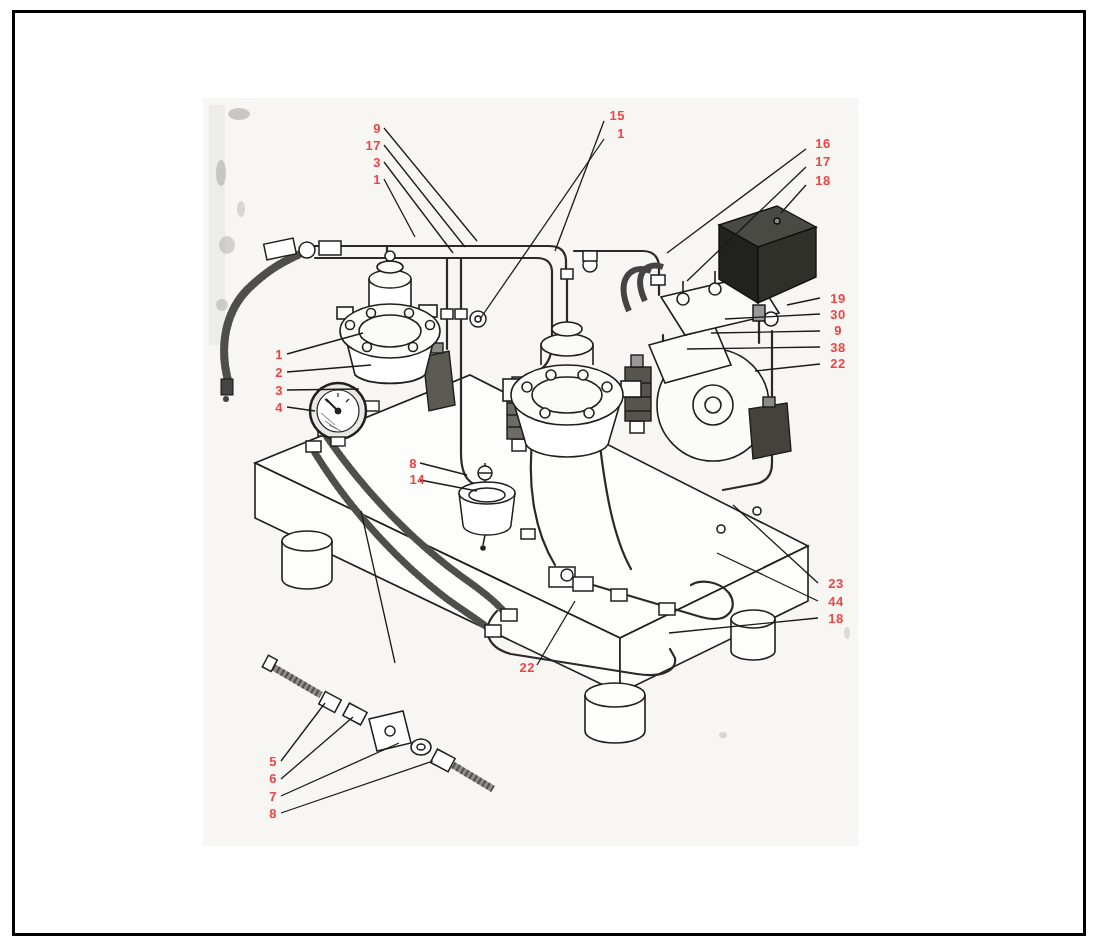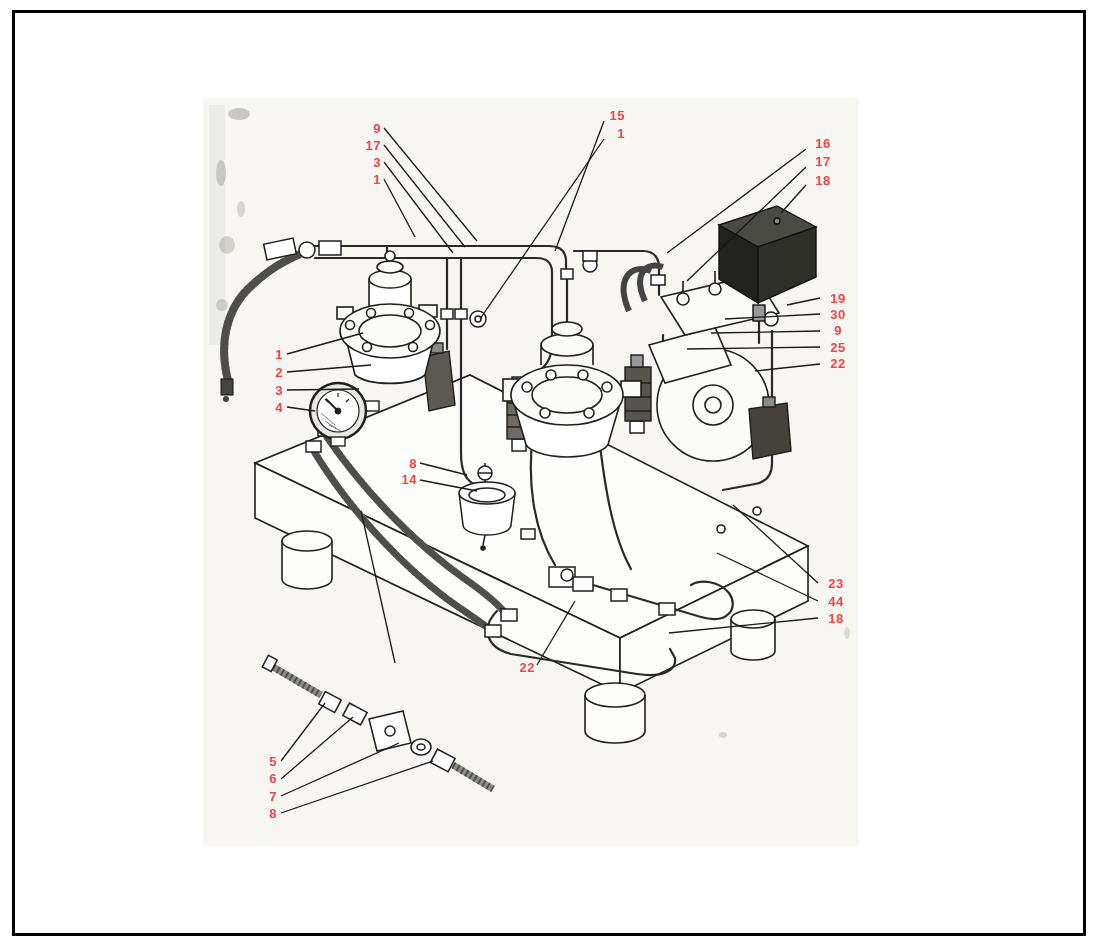--- a/index.html
+++ b/index.html
@@ -268,28 +268,28 @@
       <span class="callout r" style="left:336px;top:142px">3</span>
       <span class="callout r" style="left:336px;top:159px">1</span>
       <span class="callout r" style="left:580px;top:95px">15</span>
       <span class="callout r" style="left:580px;top:113px">1</span>
       <span class="callout l" style="left:793px;top:123px">16</span>
       <span class="callout l" style="left:793px;top:141px">17</span>
       <span class="callout l" style="left:793px;top:160px">18</span>
       <span class="callout l" style="left:808px;top:278px">19</span>
       <span class="callout l" style="left:808px;top:294px">30</span>
       <span class="callout l" style="left:808px;top:310px">9</span>
-      <span class="callout l" style="left:808px;top:327px">25</span>
+      <span class="callout l" style="left:808px;top:327px">38</span>
       <span class="callout l" style="left:808px;top:343px">22</span>
       <span class="callout r" style="left:238px;top:334px">1</span>
       <span class="callout r" style="left:238px;top:352px">2</span>
       <span class="callout r" style="left:238px;top:370px">3</span>
       <span class="callout r" style="left:238px;top:387px">4</span>
       <span class="callout r" style="left:372px;top:443px">8</span>
-      <span class="callout r" style="left:372px;top:459px">14</span>
+      <span class="callout r" style="left:380px;top:459px">14</span>
       <span class="callout l" style="left:806px;top:563px">23</span>
       <span class="callout l" style="left:806px;top:581px">44</span>
       <span class="callout l" style="left:806px;top:598px">18</span>
       <span class="callout r" style="left:490px;top:647px">22</span>
       <span class="callout r" style="left:232px;top:741px">5</span>
       <span class="callout r" style="left:232px;top:758px">6</span>
       <span class="callout r" style="left:232px;top:776px">7</span>
       <span class="callout r" style="left:232px;top:793px">8</span>
 
     </div>

